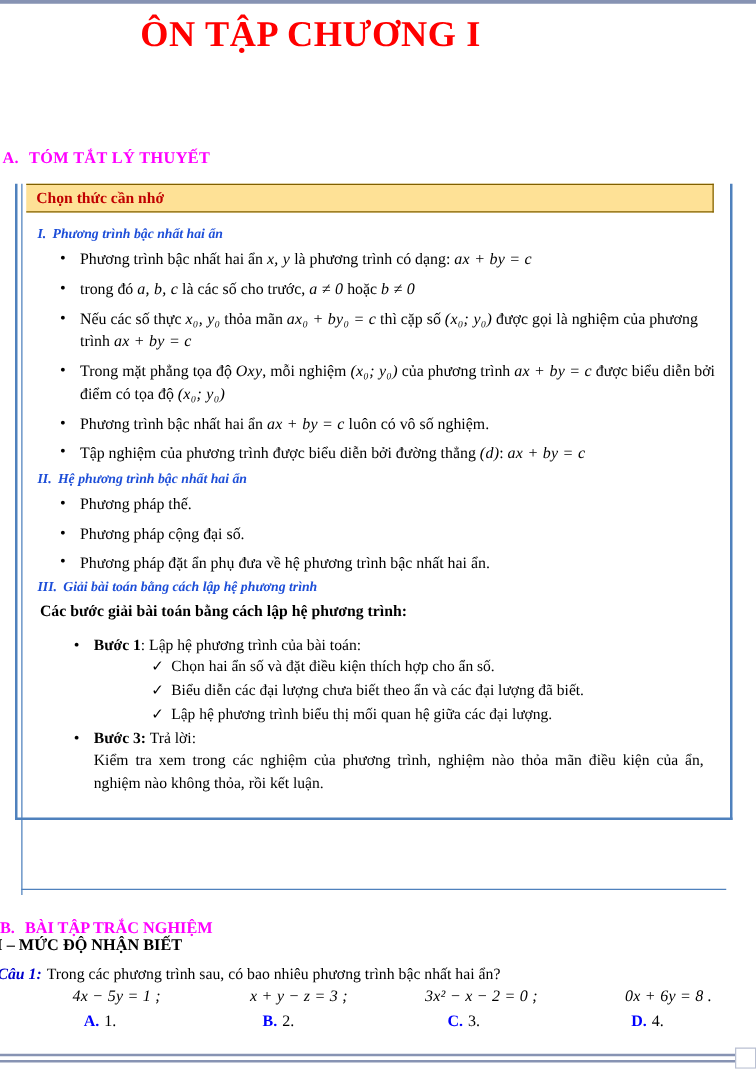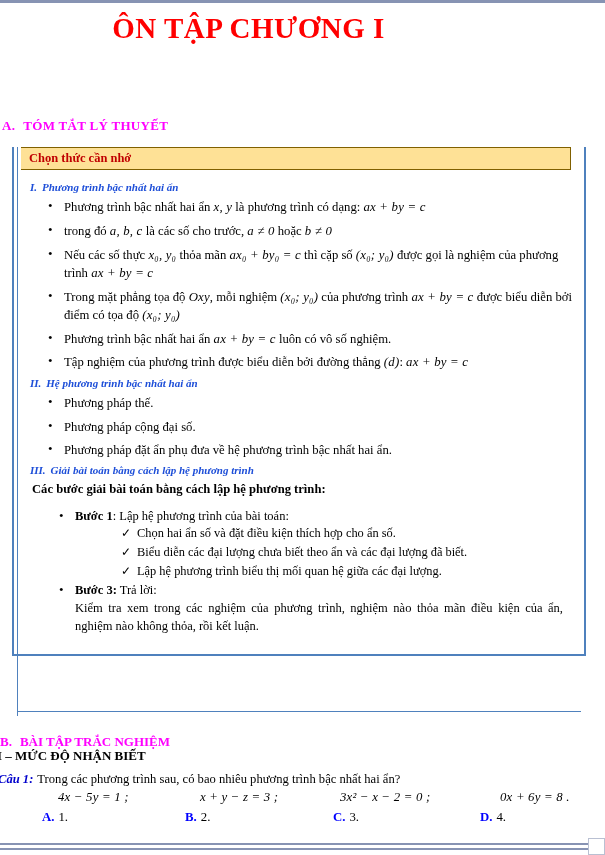--- a/index.html
+++ b/index.html
@@ -248,20 +248,21 @@
     position: absolute;
     top: 810px;
     left: 0;
     width: 605px;
     height: 22px;
   }
   .opt-row .opt {
     position: absolute;
     font-size: 12.8px;
     white-space: nowrap;
+    margin-left: 25px;
   }
   .opt-row .opt .key {
     color: #0000ff;
     font-weight: bold;
     margin-right: 4px;
   }
   .opt-row .opt .val { font-style: normal; }
   .opt-row .opt:nth-child(1) { left: 42px; }
   .opt-row .opt:nth-child(2) { left: 185px; text-align: right; }
   .opt-row .opt:nth-child(3) { left: 333px; }

